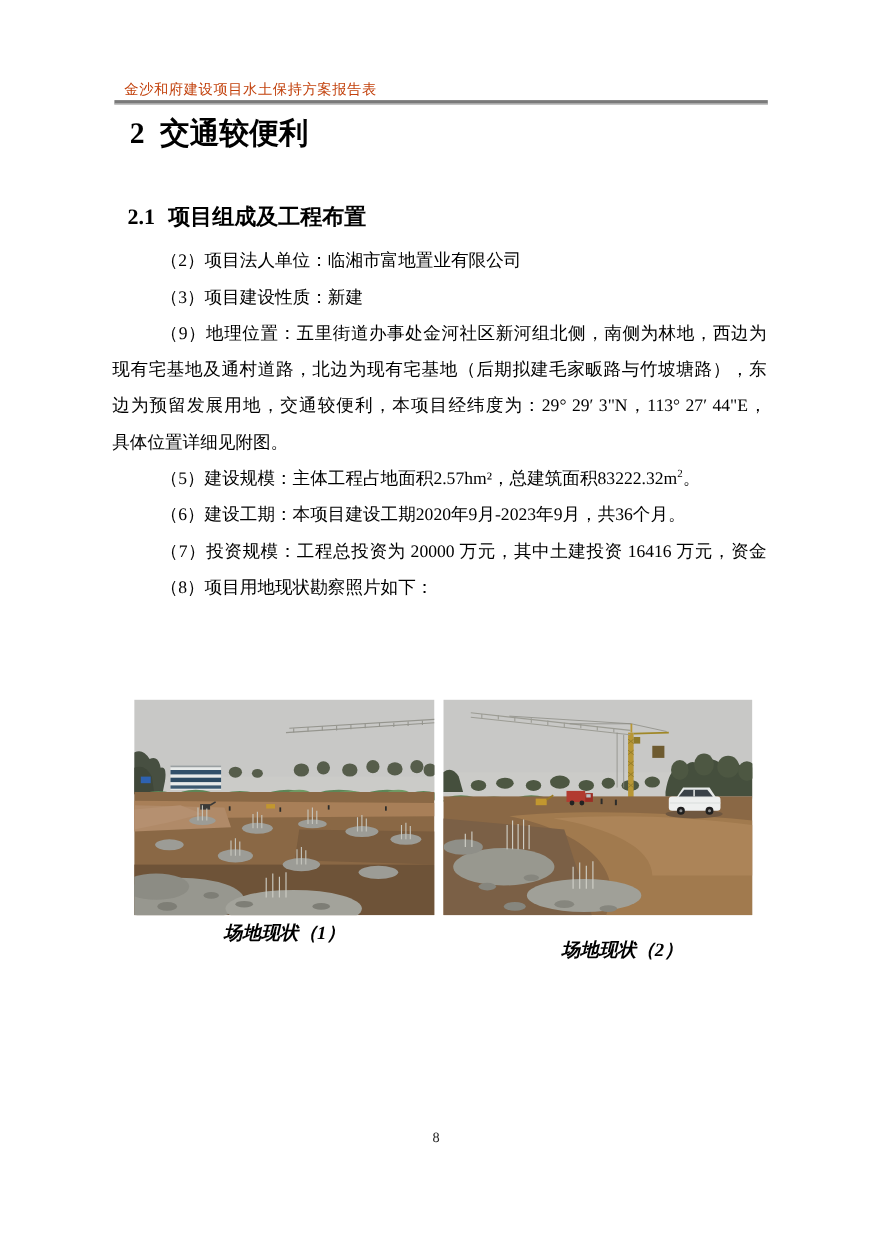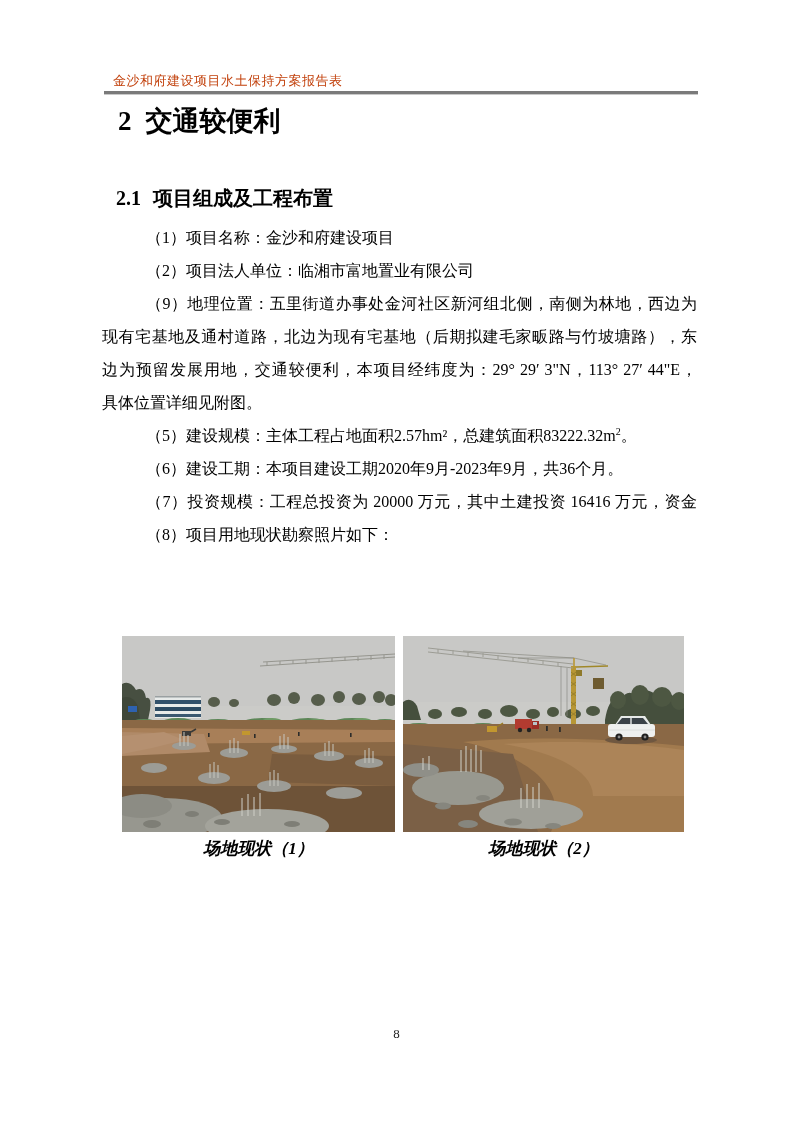--- a/index.html
+++ b/index.html
@@ -43,21 +43,21 @@
   
   .photo{position:absolute;top:636px;}
   .photo-left{left:122px;width:273px;height:196px;}
   .photo-right{left:403px;width:281px;height:196px;}
   .photo svg{display:block;}
   .caption{
     position:absolute;top:837px;height:24px;
     font-size:17px;font-weight:bold;text-align:center;line-height:24px;font-style:italic;
   }
   .caption-left{left:122px;width:273px;}
-  .caption-right{left:403px;width:281px;}
+  .caption-right{left:425px;width:281px;margin-top:15px;}
   
   .page-number{
     position:absolute;left:0;top:1026px;width:793px;
     text-align:center;font-size:13px;color:#222;
   }
 </style>
 </head>
 <body>
 
 <div class="page">
@@ -67,22 +67,22 @@
 
   <div class="chapter-heading">
     <span class="num">2</span><span>交通较便利</span>
   </div>
 
   <div class="section-heading">
     <span class="num">2.1</span><span>项目组成及工程布置</span>
   </div>
 
   <div class="body-text">
-    <div class="para indent">（1）项目名称：金沙和府建设项目</div>
     <div class="para indent">（2）项目法人单位：临湘市富地置业有限公司</div>
+    <div class="para indent">（3）项目建设性质：新建</div>
     <div class="para indent jline">（9）地理位置：五里街道办事处金河社区新河组北侧，南侧为林地，西边为</div>
     <div class="para jline">现有宅基地及通村道路，北边为现有宅基地（后期拟建毛家畈路与竹坡塘路），东</div>
     <div class="para jline">边为预留发展用地，交通较便利，本项目经纬度为：29° 29′ 3"N，113° 27′ 44"E，</div>
     <div class="para">具体位置详细见附图。</div>
     <div class="para indent"><span>（5）建设规模：主体工程占地面积2.57hm²，总建筑面积83222.32m</span><sup>2</sup><span>。</span></div>
     <div class="para indent">（6）建设工期：本项目建设工期2020年9月-2023年9月，共36个月。</div>
     <div class="para indent jline">（7）投资规模：工程总投资为 20000 万元，其中土建投资 16416 万元，资金</div>
     <div class="para indent">（8）项目用地现状勘察照片如下：</div>
   </div>
 

